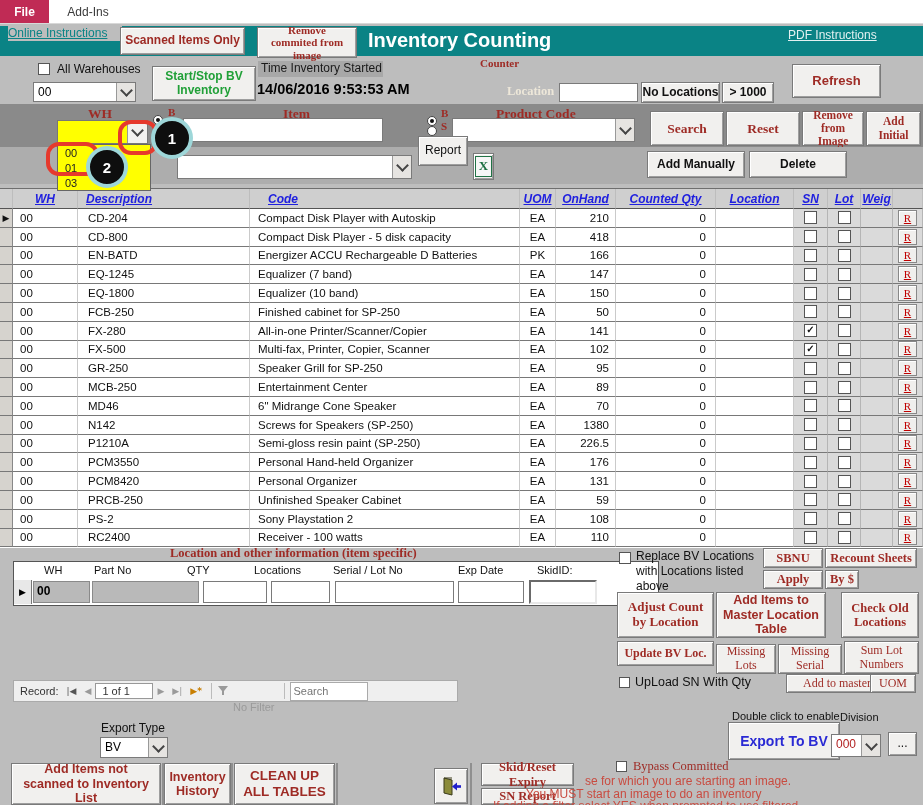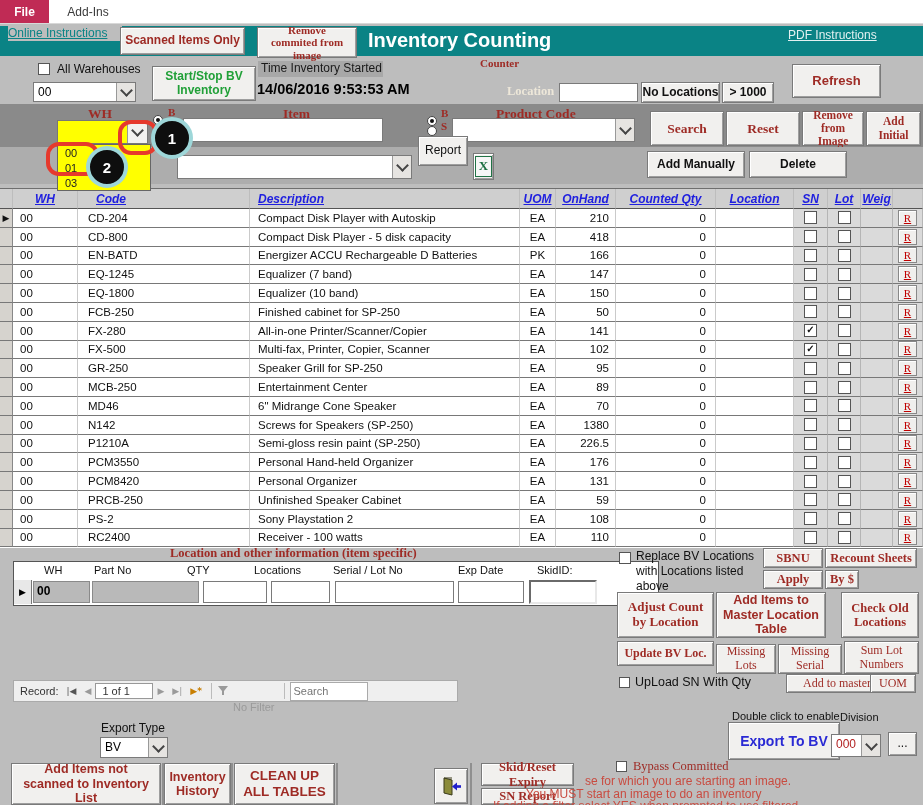--- a/index.html
+++ b/index.html
@@ -145,22 +145,22 @@
     </div>
   <div class="redrect" style="left:118px;top:120px;width:32px;height:27px;"></div>
   <div class="callout" style="left:151px;top:117px;">1</div>
   <div class="redrect" style="left:46px;top:142px;width:45px;height:26px;"></div>
   <div class="callout" style="left:86px;top:146px;">2</div>
 
   <div id="tbl">
     <div class="tgrid">
       <div class="th"></div>
       <div class="th">WH</div>
+      <div class="th left" style="padding-left:8px;">Description</div>
       <div class="th left" style="padding-left:18px;">Code</div>
-      <div class="th left" style="padding-left:8px;">Description</div>
       <div class="th">UOM</div>
       <div class="th">OnHand</div>
       <div class="th">Counted Qty</div>
       <div class="th">Location</div>
       <div class="th">SN</div>
       <div class="th">Lot</div>
       <div class="th">Weig</div>
       <div class="th"></div>
     </div>
     <div id="table-rows">

